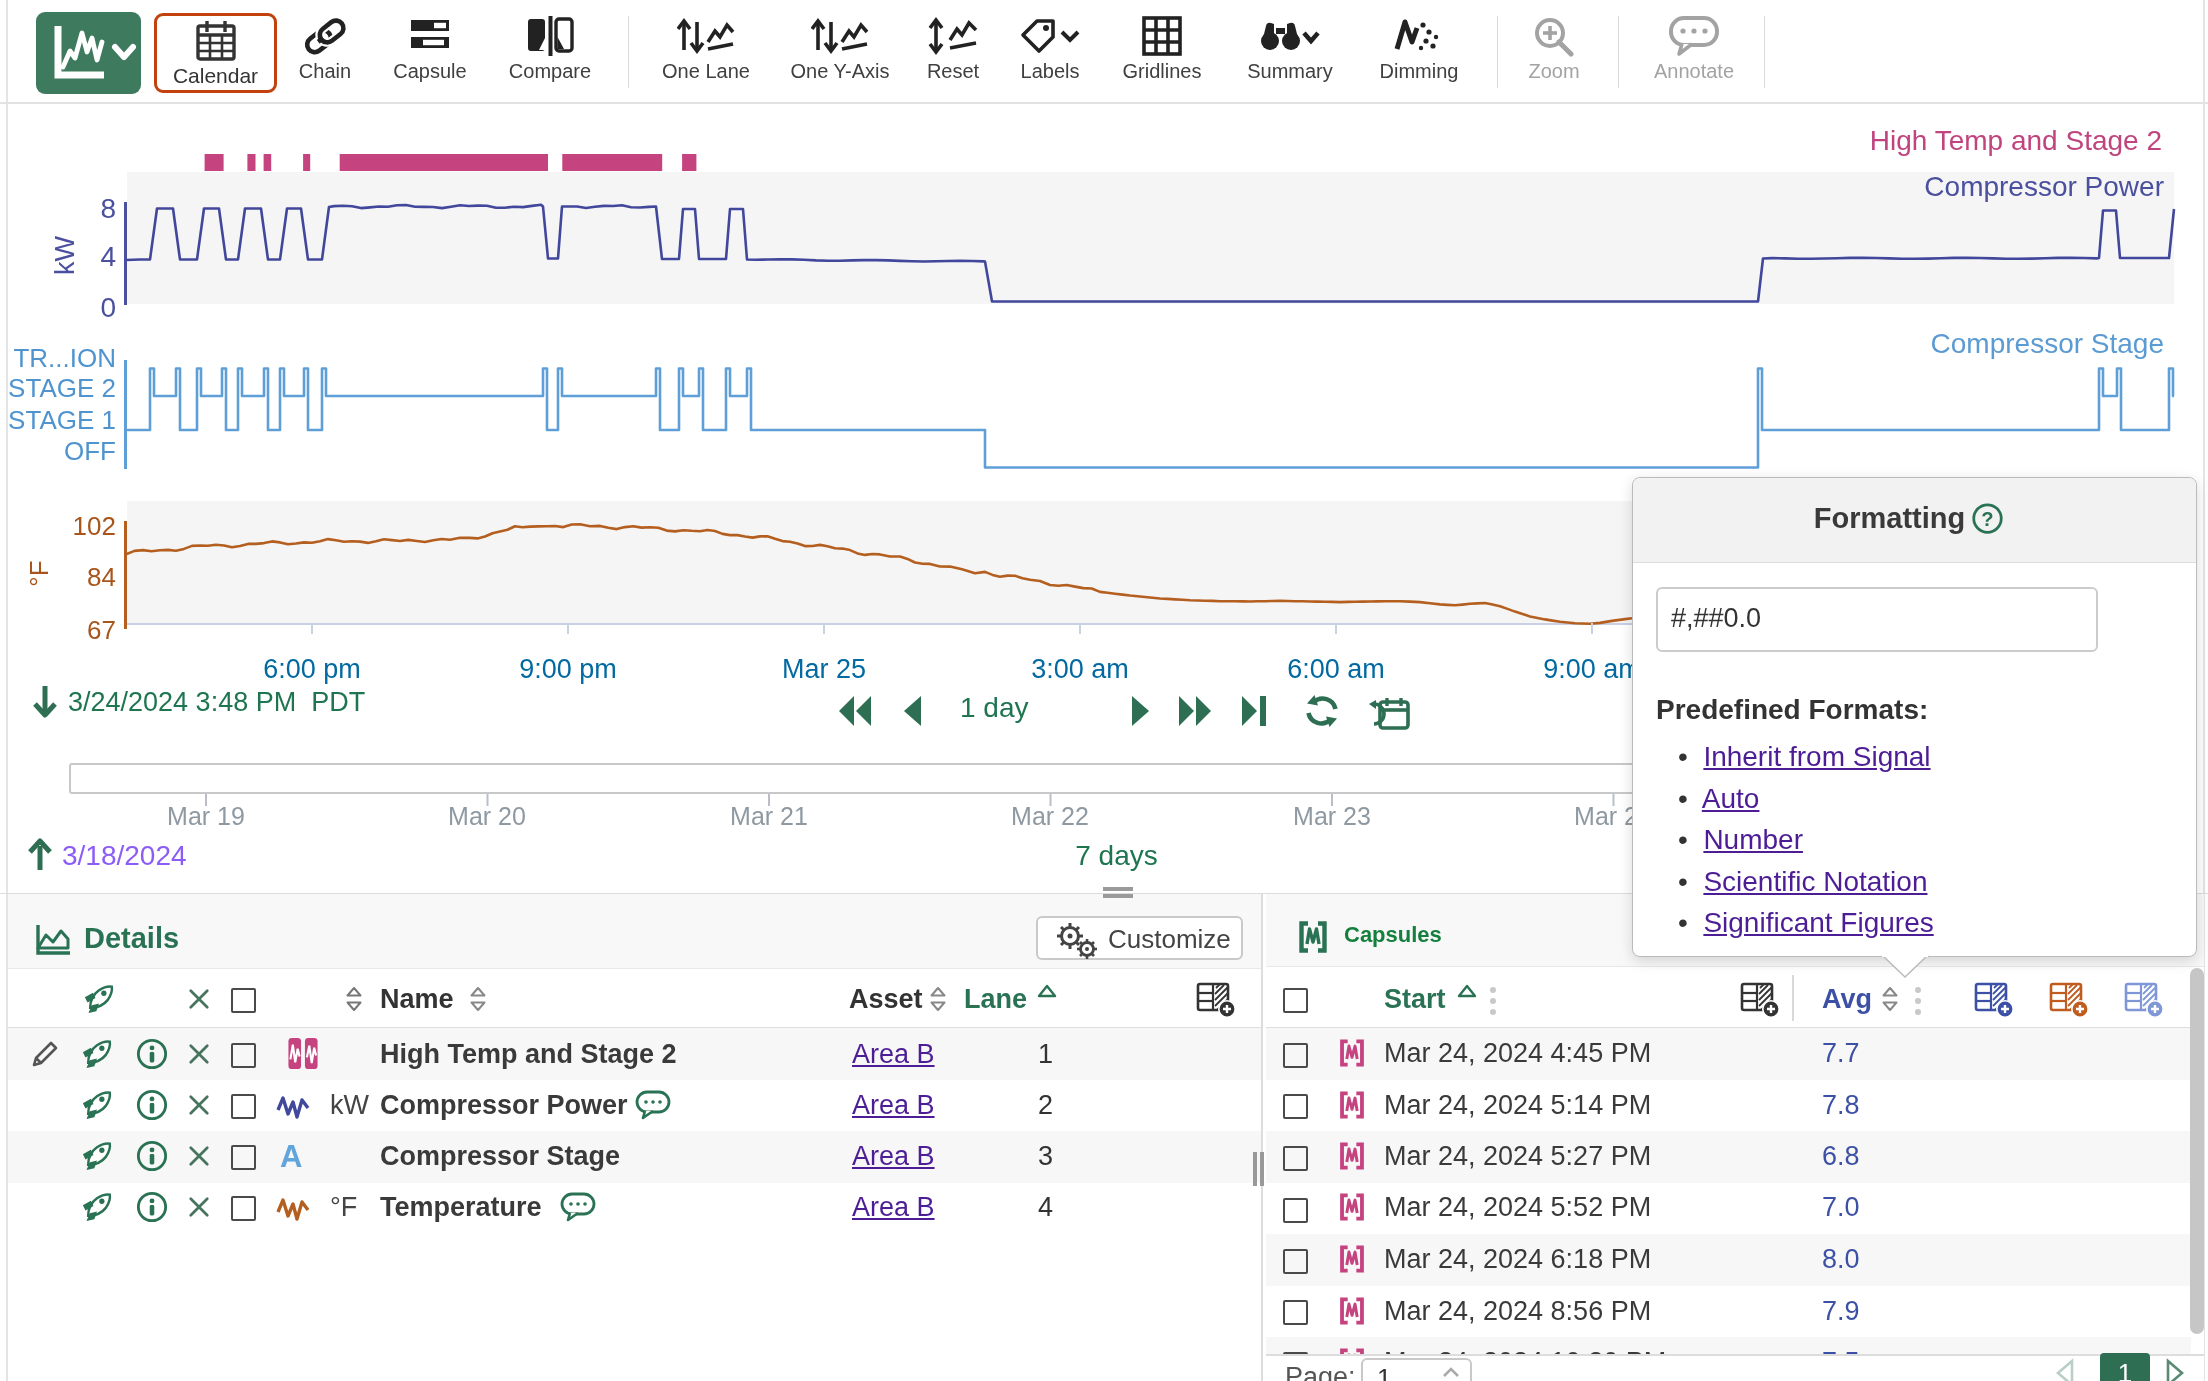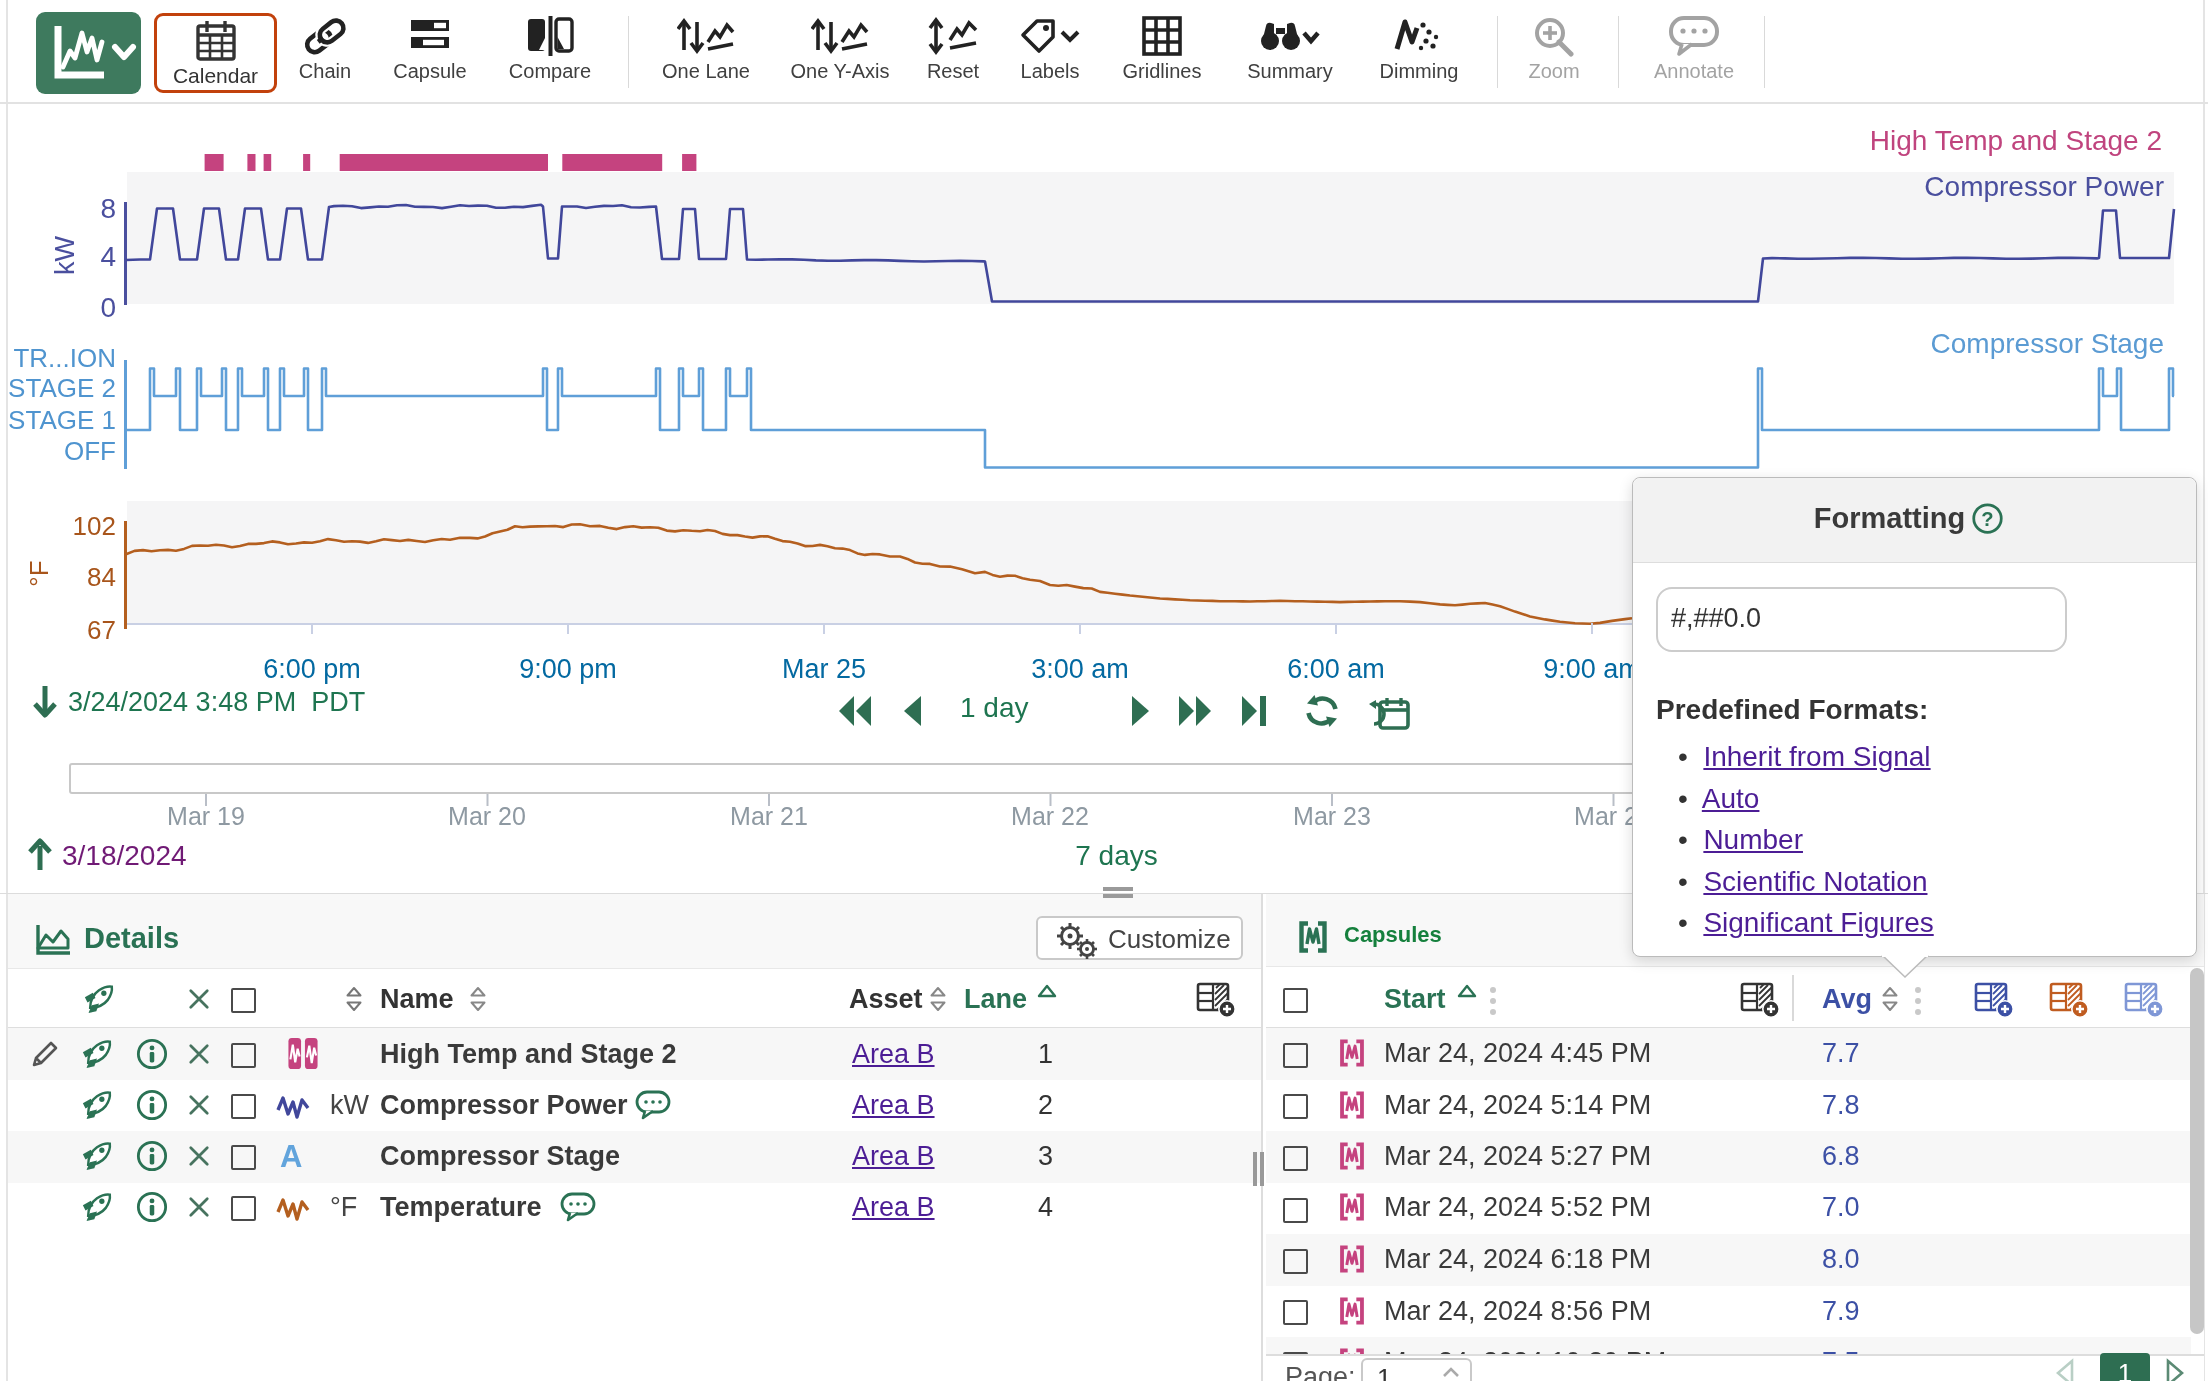--- a/index.html
+++ b/index.html
@@ -302,21 +302,21 @@
 <div class="tlab" style="left:206px">Mar 19</div>
 <div class="tlab" style="left:487px">Mar 20</div>
 <div class="tlab" style="left:769px">Mar 21</div>
 <div class="tlab" style="left:1050px">Mar 22</div>
 <div class="tlab" style="left:1332px">Mar 23</div>
 <div class="tlab" style="left:1613px">Mar 24</div>
 <svg class="abs" style="left:27px;top:838px" width="26" height="34" viewBox="0 0 26 34">
  <line x1="13" y1="32" x2="13" y2="8" stroke="#2e6e52" stroke-width="5"></line>
  <polyline points="3,14 13,3 23,14" stroke="#2e6e52" stroke-width="5" fill="none" stroke-linejoin="round"></polyline>
 </svg>
-<div class="abs" style="left:62px;top:840px;color:#701a75;font-size:28px">3/18/2024</div>
+<div class="abs" style="left:62px;top:840px;color:#8b5cf6;font-size:28px">3/18/2024</div>
 <div class="abs" style="left:1050px;top:840px;width:133px;text-align:center;color:#1e7550;font-size:28px">7 days</div>
 
 <div class="abs" style="left:0;top:893px;width:2208px;height:1px;background:#dcdcdc"></div>
 
 <svg width="0" height="0" style="position:absolute">
  <defs>
   <symbol id="rocket" viewBox="0 0 34 34">
    <path d="M7 27 Q7 14 17 7 Q25 2 31.5 3 Q32.5 10 27 18 Q20 27 7 27 Z" stroke="currentColor" stroke-width="2.8" fill="#fff"></path>
    <circle cx="22.5" cy="10.5" r="3" fill="currentColor"></circle>
    <path d="M1 15 L10 10 L13 16 L4 21 Z" fill="currentColor"></path>
@@ -647,21 +647,21 @@
  <path d="M6 3 L20 15 L6 27 Z" fill="none" stroke="#5b8a74" stroke-width="2.6"></path>
 </svg>
 
 <div class="abs" style="left:1632px;top:477px;width:565px;height:480px;background:#fff;border:1.5px solid #bbb;border-radius:8px;box-sizing:border-box;box-shadow:0 4px 14px rgba(0,0,0,0.15)">
  <div style="position:absolute;left:0;top:0;width:100%;height:84px;background:#f2f2f2;border-bottom:1.5px solid #ddd;border-radius:8px 8px 0 0"></div>
  <div style="position:absolute;left:0;top:24px;width:100%;box-sizing:border-box;padding-right:50px;text-align:center;font-size:29px;font-weight:bold;color:#3a3a3a">Formatting</div>
  <svg style="position:absolute;left:338px;top:24px" width="33" height="33" viewBox="0 0 36 36">
   <circle cx="18" cy="18" r="15" stroke="#2a7254" stroke-width="3" fill="none"></circle>
   <text x="18" y="26" text-anchor="middle" font-size="22" font-weight="bold" fill="#2a7254" font-family="Liberation Sans, sans-serif">?</text>
  </svg>
- <div style="position:absolute;left:23px;top:109px;width:411px;height:65px;border:2px solid #ccc;border-radius:16px;box-sizing:border-box">
+ <div style="position:absolute;left:23px;top:109px;width:442px;height:65px;border:2px solid #ccc;border-radius:6px;box-sizing:border-box">
   <div style="position:absolute;left:13px;top:14px;font-size:27px;color:#333">#,##0.0</div>
  </div>
  <div style="position:absolute;left:23px;top:216px;font-size:28px;font-weight:bold;color:#333">Predefined Formats:</div>
  <div style="position:absolute;left:45px;top:258px;font-size:28px;color:#333;line-height:41.5px">
   <div>•&nbsp; <span class="lnk">Inherit from Signal</span></div>
   <div>•&nbsp; <span class="lnk">Auto</span></div>
   <div>•&nbsp; <span class="lnk">Number</span></div>
   <div>•&nbsp; <span class="lnk">Scientific Notation</span></div>
   <div>•&nbsp; <span class="lnk">Significant Figures</span></div>
  </div>

